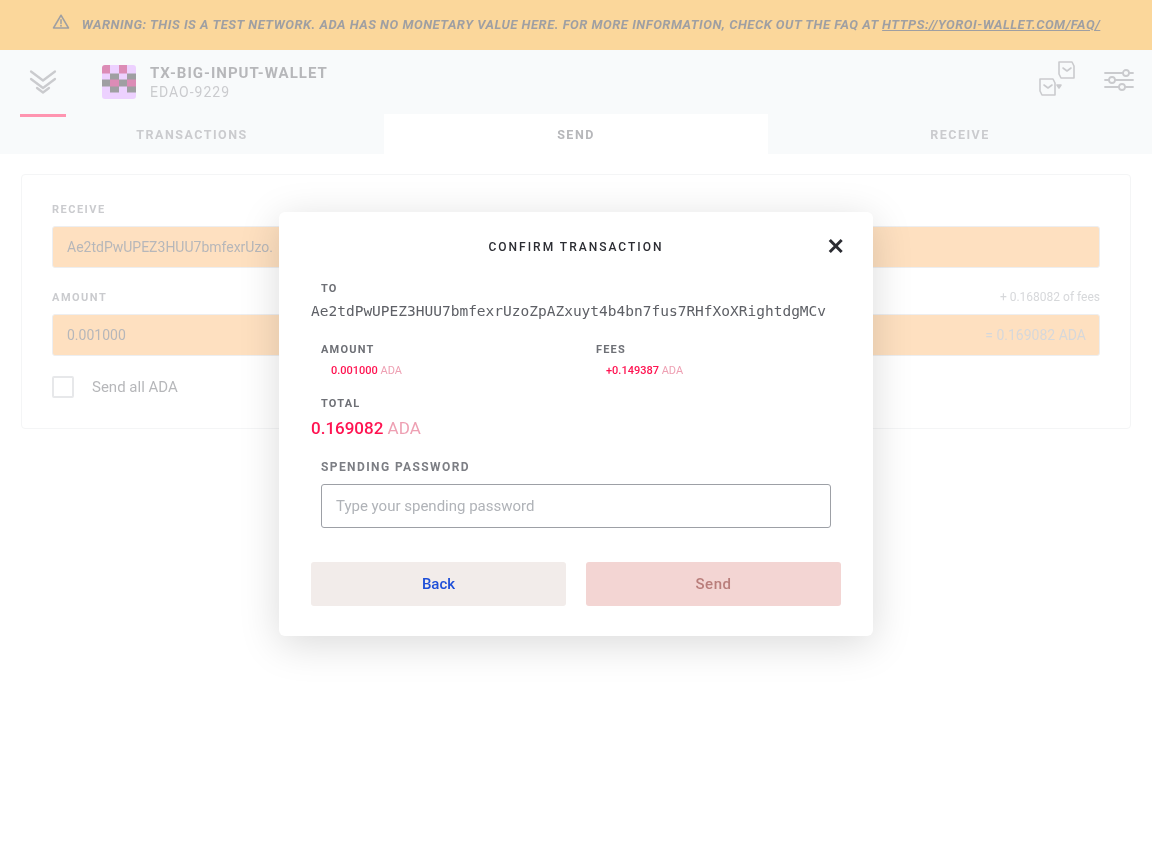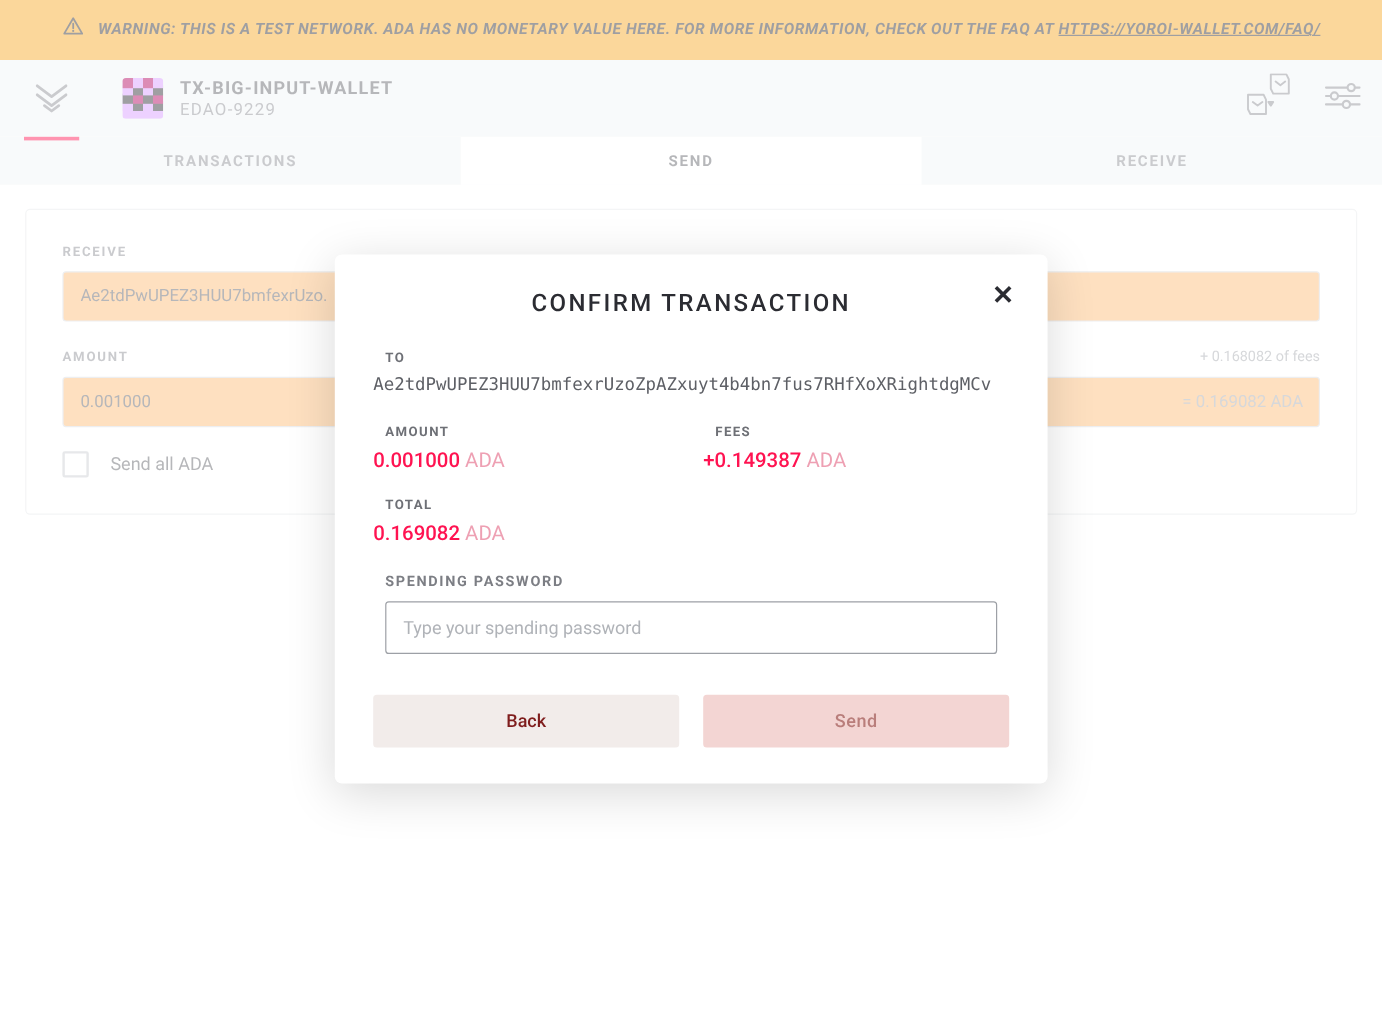--- a/index.html
+++ b/index.html
@@ -229,21 +229,21 @@
     left: 50%;
     transform: translateX(-50%);
     top: 212px;
     background: #fff;
     border-radius: 6px;
     box-shadow: 0 8px 40px rgba(0,0,0,0.15);
     padding: 28px 32px 30px 32px;
   }
   .modal-title {
     text-align: center;
-    font-size: 20px;
+    font-size: 12px;
     font-weight: 500;
     letter-spacing: 2px;
     color: #2b2c32;
   }
   .modal-close {
     position: absolute;
     top: 24px;
     right: 28px;
     cursor: pointer;
     font-size: 22px;
@@ -268,21 +268,21 @@
     word-break: break-all;
     line-height: 1.5;
   }
   .amt-row {
     display: flex;
     margin-top: 20px;
     gap: 60px;
   }
   .amt-col { flex: 0 0 auto; }
   .amt-col:first-child { width: 215px; }
-  .amt-value { margin-top: 8px; font-size: 17px; }
+  .amt-value { margin-top: 8px; font-size: 11px; margin-left: 20px; }
   .amt-value .num { color: #ff1351; font-weight: 500; }
   .amt-value .cur { color: #eea0b3; font-weight: 400; }
   .total-row { margin-top: 20px; }
   .total-value { margin-top: 8px; font-size: 17px; }
   .total-value .num { color: #ff1351; font-weight: 500; }
   .total-value .cur { color: #eea0b3; font-weight: 400; }
 
   .pwd-block { margin-top: 22px; margin-left: 10px; margin-right: 10px; }
   .pwd-label {
     font-size: 12px;
@@ -313,21 +313,21 @@
     height: 44px;
     border: none;
     border-radius: 3px;
     font-size: 15px;
     font-weight: 500;
     cursor: pointer;
     font-family: inherit;
   }
   .btn-back {
     background: #f2ecea;
-    color: #7f1d1d;
+    color: #1d4ed8;
   }
   .btn-send {
     background: #f3d5d3;
     color: #b97e7b;
     letter-spacing: 0.5px;
   }
 </style>
 </head>
 <body>
 

